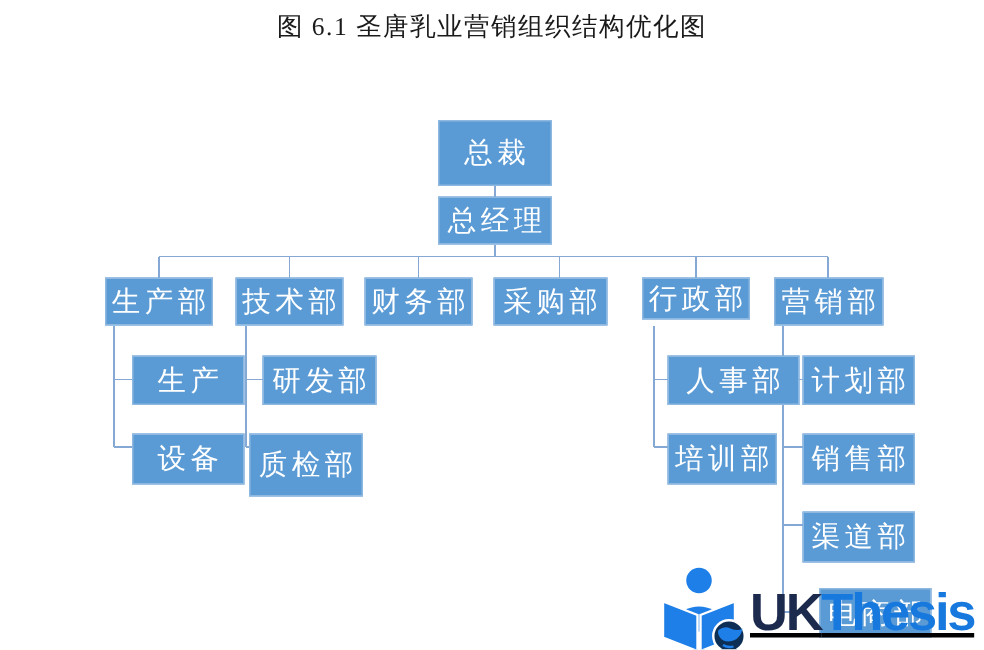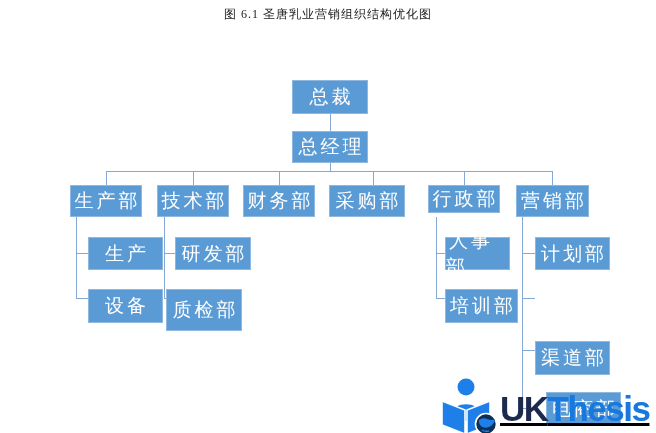--- a/index.html
+++ b/index.html
@@ -1,21 +1,21 @@
 <!DOCTYPE html>
 <html><head>
 <meta charset="utf-8">
 <style>
   html,body{margin:0;padding:0;background:#ffffff;}
   body{width:656px;height:433px;font-family:"Liberation Serif",serif;}
   .stage{position:relative;width:656px;height:433px;background:#ffffff;overflow:hidden;}
 
   .title{
     position:absolute;top:6px;left:0;width:100%;
-    text-align:center;font-size:12px;letter-spacing:1px;color:#1a1a1a;
+    text-align:center;font-size:17px;letter-spacing:1px;color:#1a1a1a;
   }
 
   svg.connectors{position:absolute;left:0;top:0;z-index:1;}
 
   .node{
     position:absolute;z-index:2;box-sizing:border-box;
     background:#5B9BD5;border:1px solid #8FB8E0;
     color:#ffffff;display:flex;align-items:center;justify-content:center;
     font-size:19px;letter-spacing:3px;text-indent:3px;
     font-family:"Liberation Serif",serif;
@@ -67,40 +67,41 @@
       <path d="M436 298 L445 298"></path>
 
       <path d="M522 217 L522 408"></path>
       <path d="M522 253 L535 253"></path>
       <path d="M522 298 L535 298"></path>
       <path d="M522 350 L535 350"></path>
       <path d="M522 408 L535 408"></path>
     </g>
   </svg>
 
-  <div class="node" style="left:292px;top:80px;width:76px;height:34px">总裁</div>
+  <div class="node" style="left:292px;top:80px;width:76px;height:44px">总裁</div>
   <div class="node" style="left:292px;top:131px;width:76px;height:32px">总经理</div>
 
   <div class="node" style="left:70px;top:185px;width:72px;height:32px">生产部</div>
   <div class="node" style="left:157px;top:185px;width:72px;height:32px">技术部</div>
   <div class="node" style="left:243px;top:185px;width:72px;height:32px">财务部</div>
   <div class="node" style="left:329px;top:185px;width:76px;height:32px">采购部</div>
   <div class="node" style="left:428px;top:185px;width:72px;height:28px">行政部</div>
   <div class="node" style="left:516px;top:185px;width:73px;height:32px">营销部</div>
 
   <div class="node" style="left:88px;top:237px;width:75px;height:33px">生产</div>
   <div class="node" style="left:88px;top:289px;width:75px;height:34px">设备</div>
 
   <div class="node" style="left:175px;top:237px;width:76px;height:33px">研发部</div>
   <div class="node" style="left:166px;top:289px;width:76px;height:42px">质检部</div>
 
-  <div class="node" style="left:445px;top:237px;width:65px;height:33px">人事部</div>
+  <div class="node" style="left:445px;top:237px;width:88px;height:33px">人事部</div>
   <div class="node" style="left:445px;top:289px;width:73px;height:34px">培训部</div>
 
   <div class="node" style="left:535px;top:237px;width:75px;height:33px">计划部</div>
+  <div class="node" style="left:535px;top:289px;width:75px;height:34px">销售部</div>
   <div class="node" style="left:535px;top:341px;width:75px;height:34px">渠道部</div>
   <div class="node" style="left:546px;top:392px;width:75px;height:33px">电商部</div>
 
   <div class="watermark">
     <svg class="wm-icon" width="58" height="59" viewBox="0 0 58 59">
       <circle cx="25" cy="11" r="8.5" fill="#1E7FE8"></circle>
       <path d="M11 38 C12 25 38 25 39 38 L39 45 L11 45 Z" fill="#1E7FE8"></path>
       <path d="M1 25 L24 34 L24 58 L1 49 Z" fill="#1E7FE8" stroke="#ffffff" stroke-width="1.6"></path>
       <path d="M49 25 L26 34 L26 58 L49 49 Z" fill="#1E7FE8" stroke="#ffffff" stroke-width="1.6"></path>
       <circle cx="45" cy="48" r="10.5" fill="#0E2F55" stroke="#ffffff" stroke-width="1.6"></circle>

